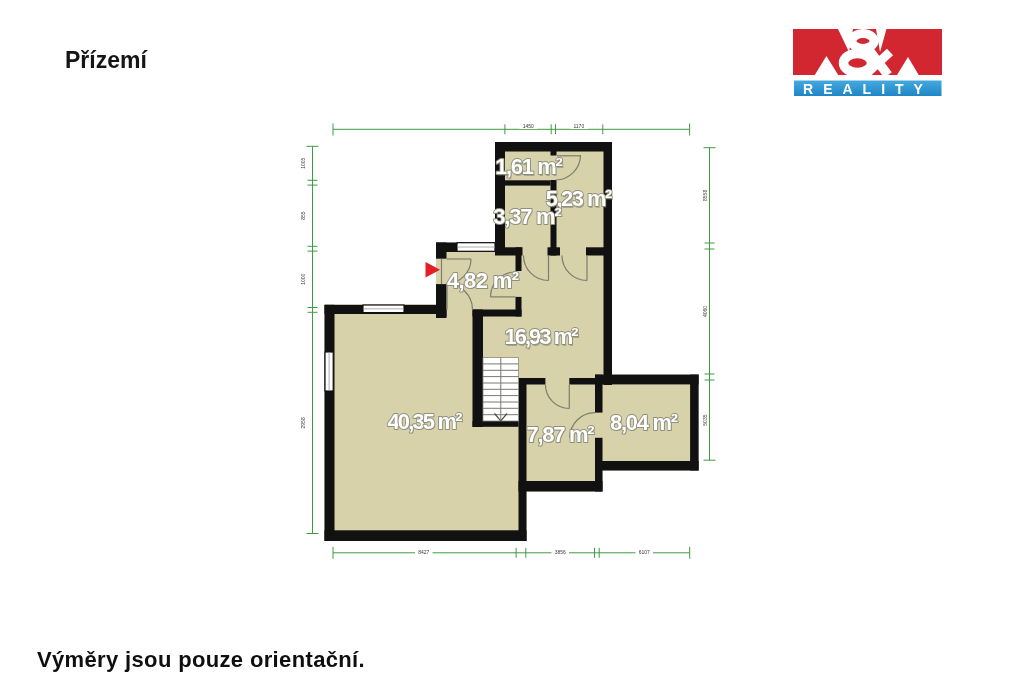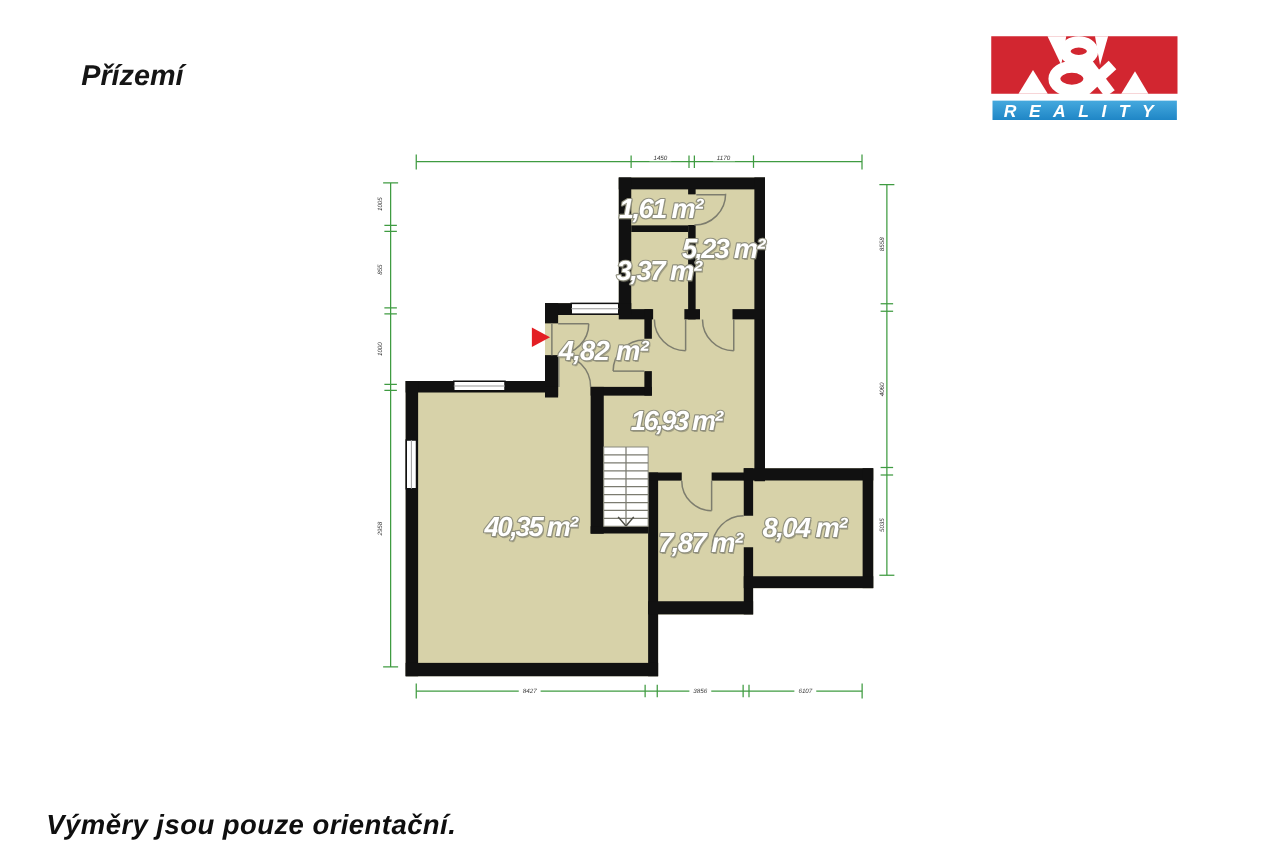--- a/index.html
+++ b/index.html
@@ -1,17 +1,17 @@
 <!DOCTYPE html>
 <html><head>
 <meta charset="utf-8">
 <style>
 html,body{margin:0;padding:0;background:#fff;width:1024px;height:683px;overflow:hidden;}
 body{font-family:"Liberation Sans", sans-serif;position:relative;}
-#page{position:absolute;left:0;top:0;width:1024px;height:683px;font-style:italic;}
+#page{position:absolute;left:0;top:0;width:1024px;height:683px;}
 </style>
 </head>
 <body>
 <div id="page">
 <svg width="1024" height="683" viewBox="0 0 1024 683">
 <defs>
 <linearGradient id="bluegrad" x1="0" y1="0" x2="0" y2="1">
 <stop offset="0" stop-color="#45a9de"></stop>
 <stop offset="1" stop-color="#1f86c6"></stop>
 </linearGradient>

